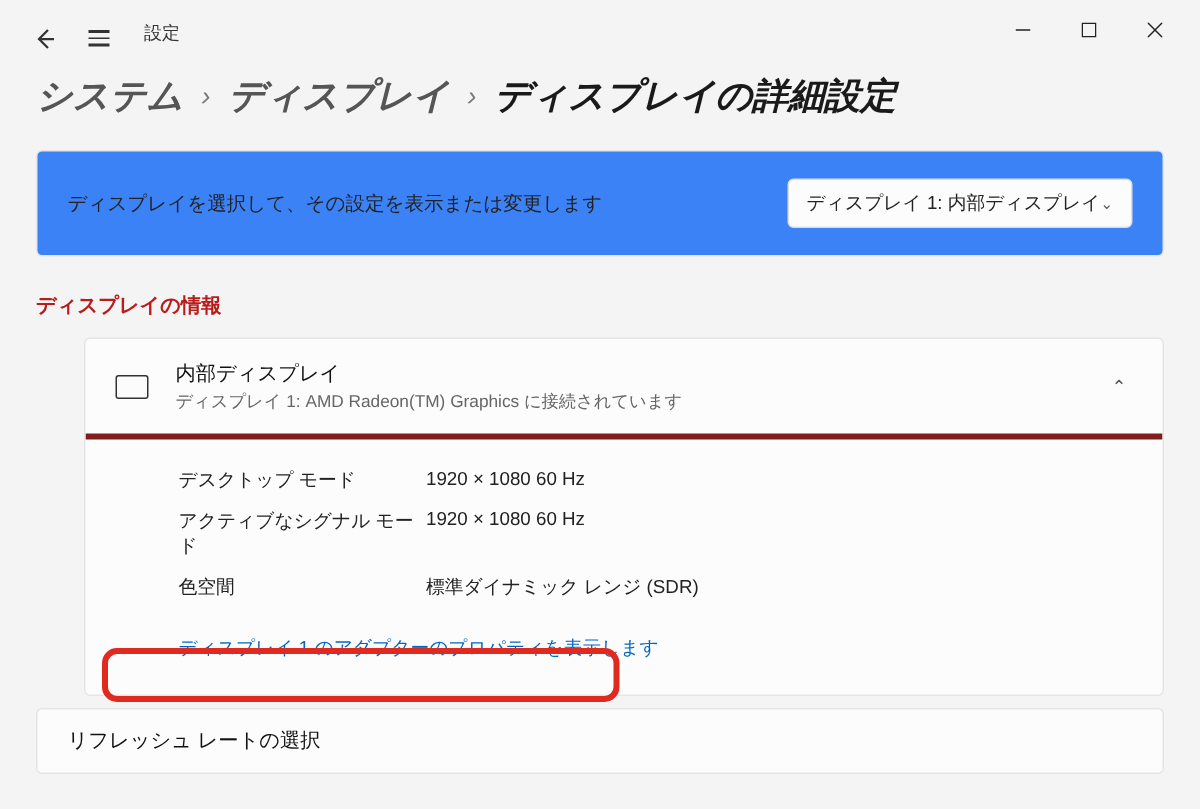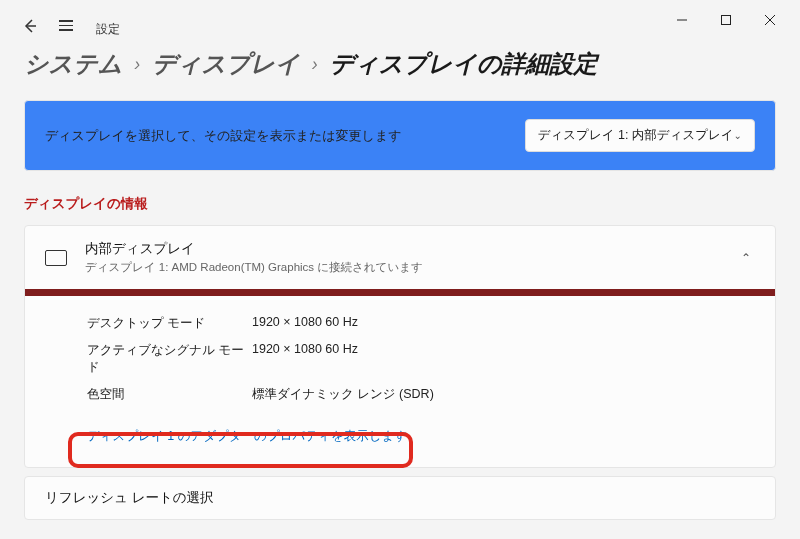--- a/index.html
+++ b/index.html
@@ -13,21 +13,21 @@
     position: relative;
   }
   .titlebar {
     display: flex;
     align-items: center;
     height: 40px;
     padding: 0 8px;
   }
   .titlebar-left {
     display: flex;
-    align-items: flex-end;
+    align-items: flex-start;
     gap: 12px;
     padding-left: 10px;
     margin-top: 11px;
   }
   .icon-btn {
     width: 24px;
     height: 24px;
     display: flex;
     align-items: center;
     justify-content: center;
@@ -111,39 +111,40 @@
     font-size: 13.5px;
     font-weight: 600;
     margin-bottom: 12px;
     color: #b91c1c;
   }
   .expander {
     background: #fcfcfc;
     border: 1px solid #e5e5e5;
     border-radius: 4px;
     overflow: hidden;
+    margin-left: 32px;
   }
   .exp-header {
     display: flex;
     align-items: center;
     padding: 14px 20px;
     gap: 18px;
   }
   .monitor-icon {
     width: 22px;
     height: 16px;
     border: 1.5px solid #333;
     border-radius: 2px;
   }
   .exp-title-block { flex: 1; }
   .exp-title { font-size: 13.5px; color: #111; }
   .exp-sub { font-size: 11.5px; color: #666; margin-top: 2px; }
   .exp-chev { font-size: 12px; color: #555; padding-right: 4px; }
   .exp-body {
-    border-top: 7px solid #7f1d1d;
+    border-top: 4px solid #7f1d1d;
     padding: 14px 20px 14px 62px;
   }
   .prop-row {
     display: flex;
     font-size: 12.5px;
     color: #222;
     padding: 5px 0;
   }
   .prop-label { width: 165px; }
   .link-row {

